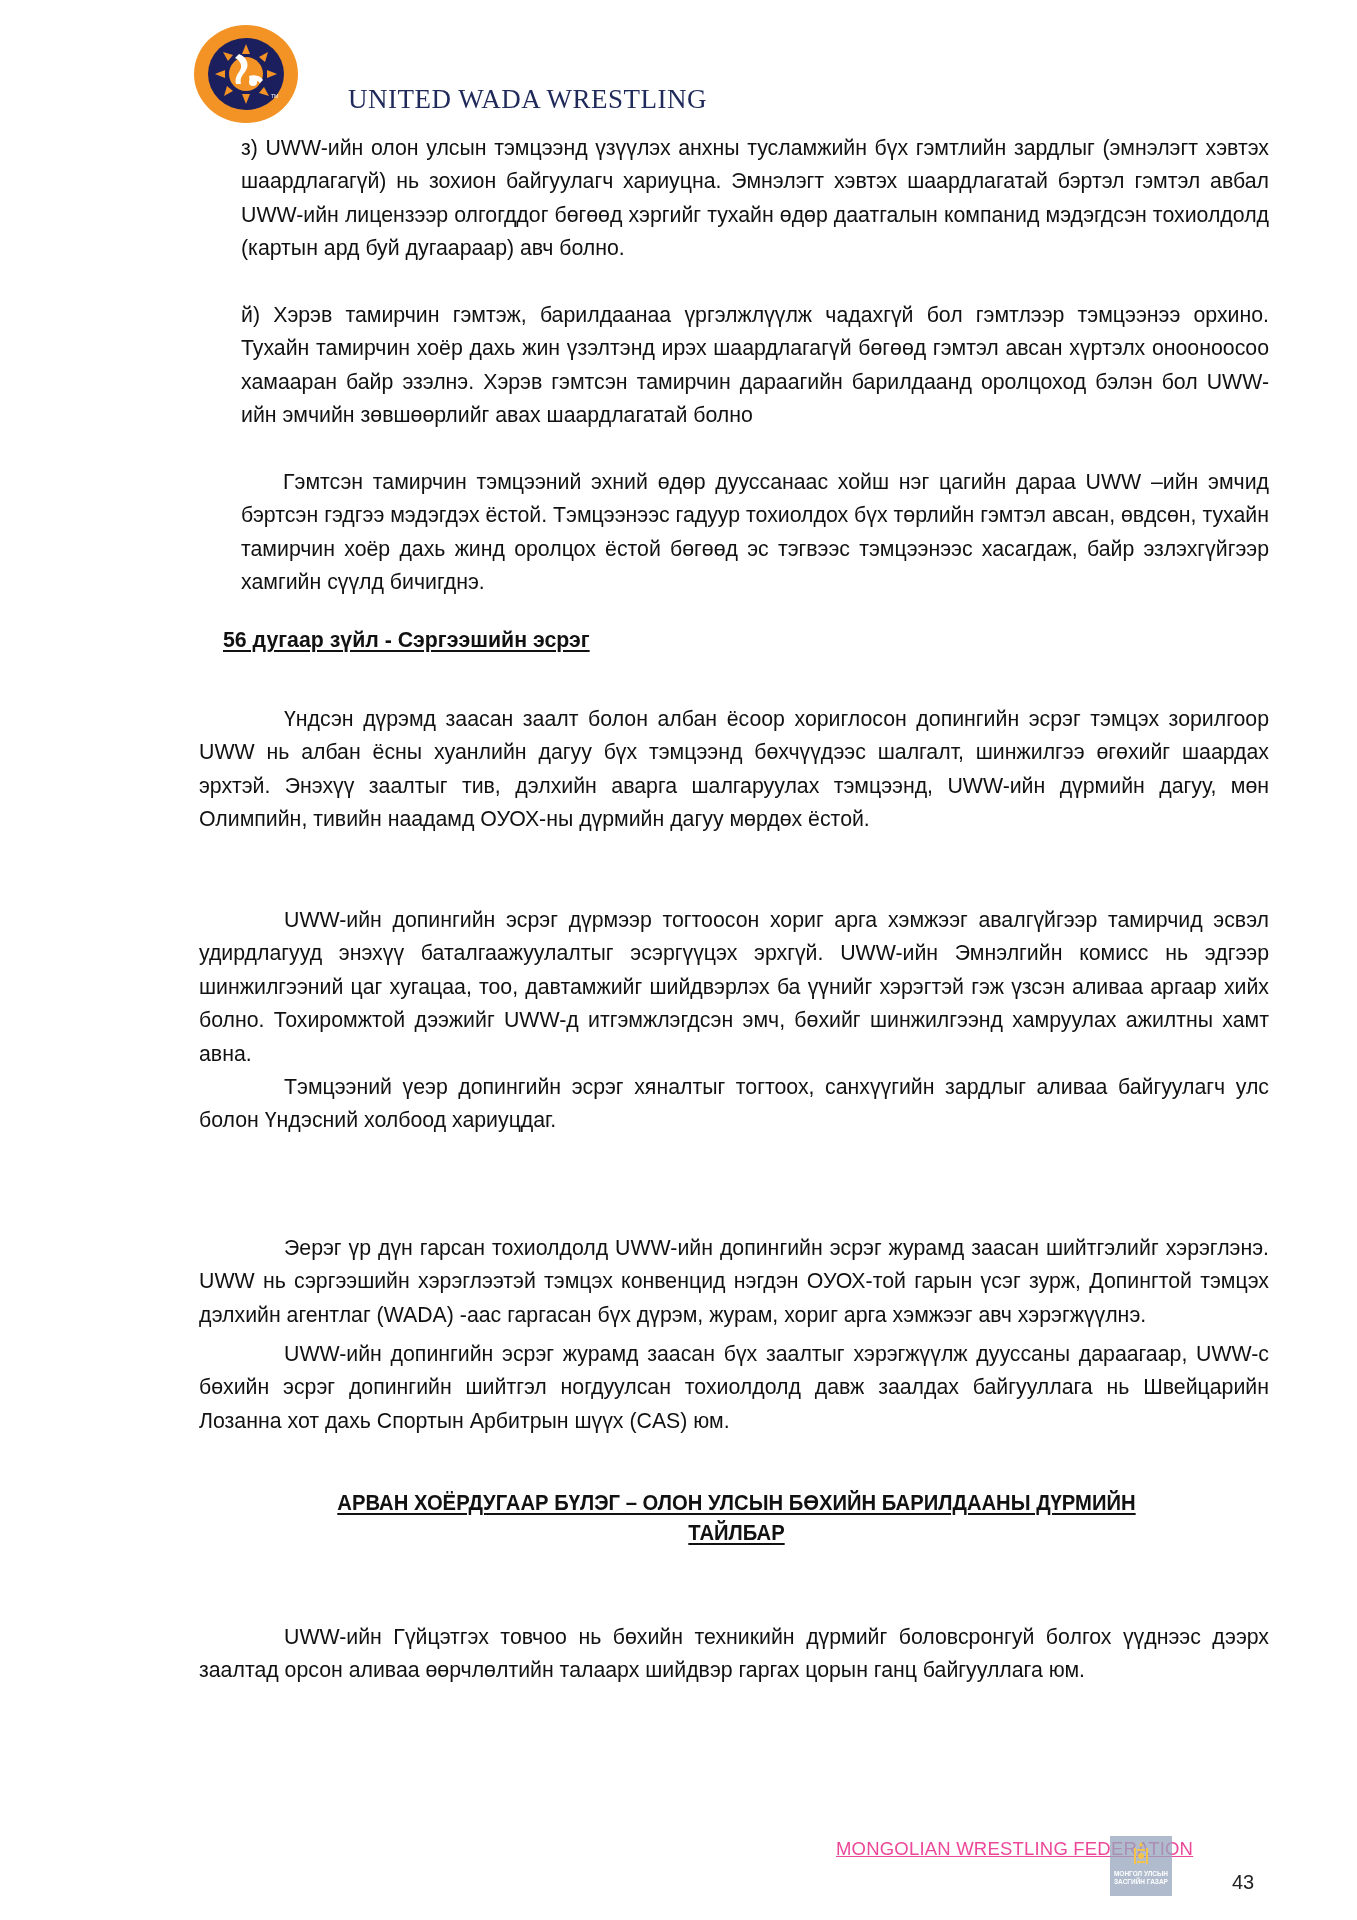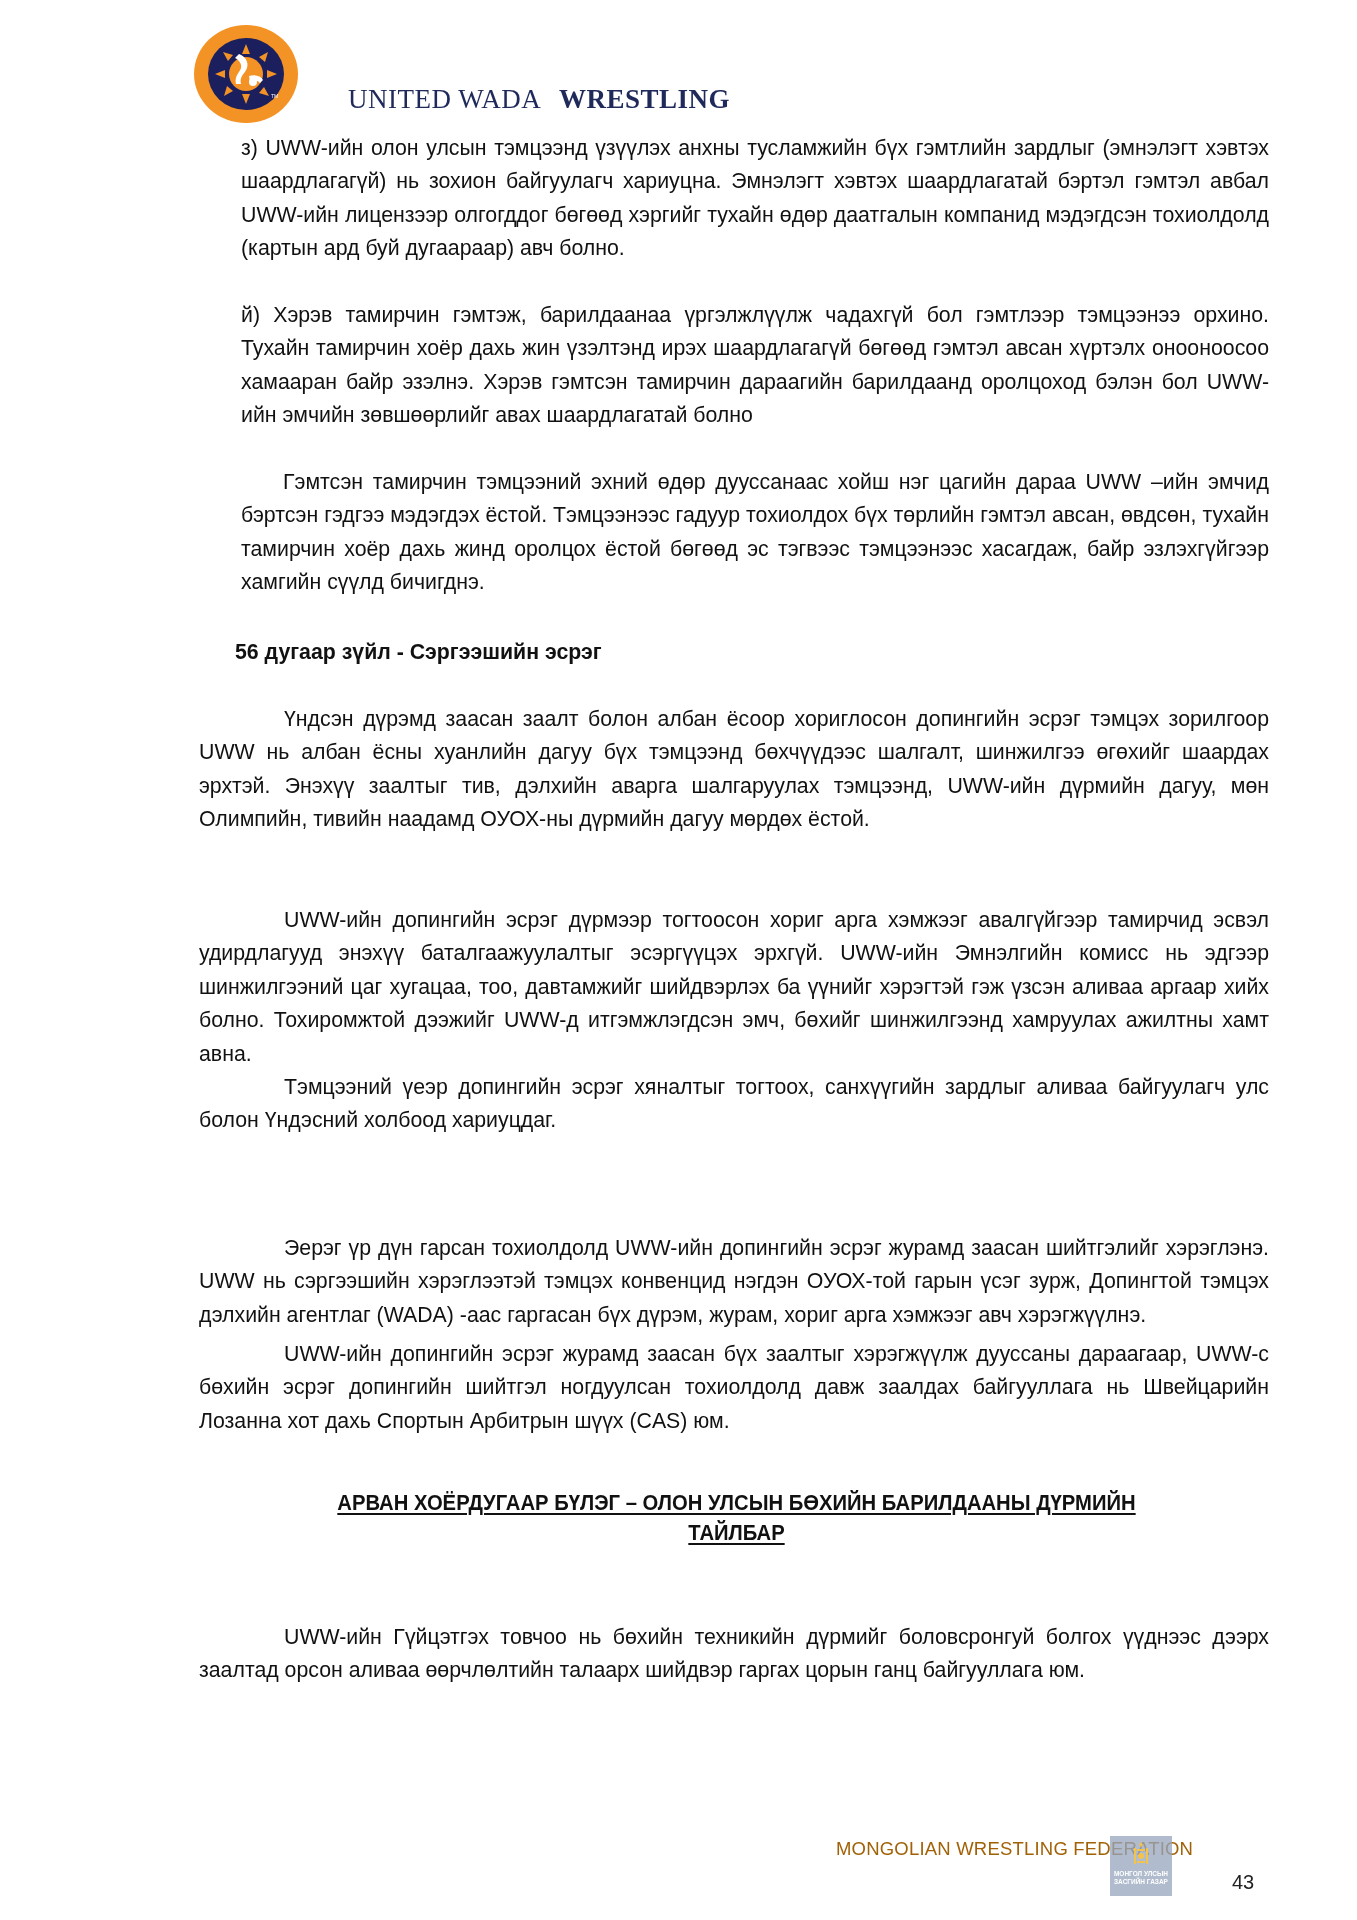--- a/index.html
+++ b/index.html
@@ -8,42 +8,42 @@
     font-family: "Liberation Sans", sans-serif; color: #111111;
   }
   .logo {
     position: absolute; left: 193px; top: 24px; width: 106px; height: 100px;
   }
   .brand {
     position: absolute; left: 348px; top: 84px;
     font-family: "Liberation Serif", serif; font-size: 27px; color: #1f2a5a;
     letter-spacing: 0.5px; white-space: nowrap;
   }
-  .brand b { font-weight: bold; margin-left: 12px; }
+  .brand b { font-weight: normal; }
   .para {
     position: absolute; font-size: 21.3px; line-height: 33.4px;
     text-align: justify; text-align-last: left; margin: 4px;
   }
   .indent { text-indent: 85px; }
   .indent-sm { text-indent: 42px; }
   .h-article {
     position: absolute; left: 223px; top: 628px;
-    font-size: 21.3px; font-weight: bold; 
-    text-decoration-thickness: 2px; text-underline-offset: 3px; margin: 12px;
+    font-size: 21.3px; font-weight: bold; text-decoration: underline;
+    text-decoration-thickness: 2px; text-underline-offset: 3px; margin: 0;
   }
   .h-chapter {
     position: absolute; left: 215px; width: 1043px; top: 1488px;
     font-family: "Liberation Sans", sans-serif; font-size: 22px; font-weight: bold;
     line-height: 30px; text-align: center; text-decoration: underline;
     text-decoration-thickness: 2px; text-underline-offset: 3px;
     transform: scaleX(0.92); transform-origin: center; margin: 0;
   }
   .footer-org {
     position: absolute; left: 836px; top: 1838px;
-    font-size: 18.5px; color: #a16207; letter-spacing: 0.2px; white-space: nowrap;
+    font-size: 18.5px; color: #ec4899; letter-spacing: 0.2px; white-space: nowrap; text-decoration: underline;
   }
   .page-num {
     position: absolute; left: 1232px; top: 1871px; font-size: 20px; color: #222;
   }
   .stamp {
     position: absolute; left: 1110px; top: 1836px; width: 62px; height: 60px;
     background: rgba(150,165,190,0.75); color: #fff;
     font-size: 6.5px; line-height: 8px; text-align: center; font-weight: bold;
     box-sizing: border-box; padding-top: 34px;
   }

